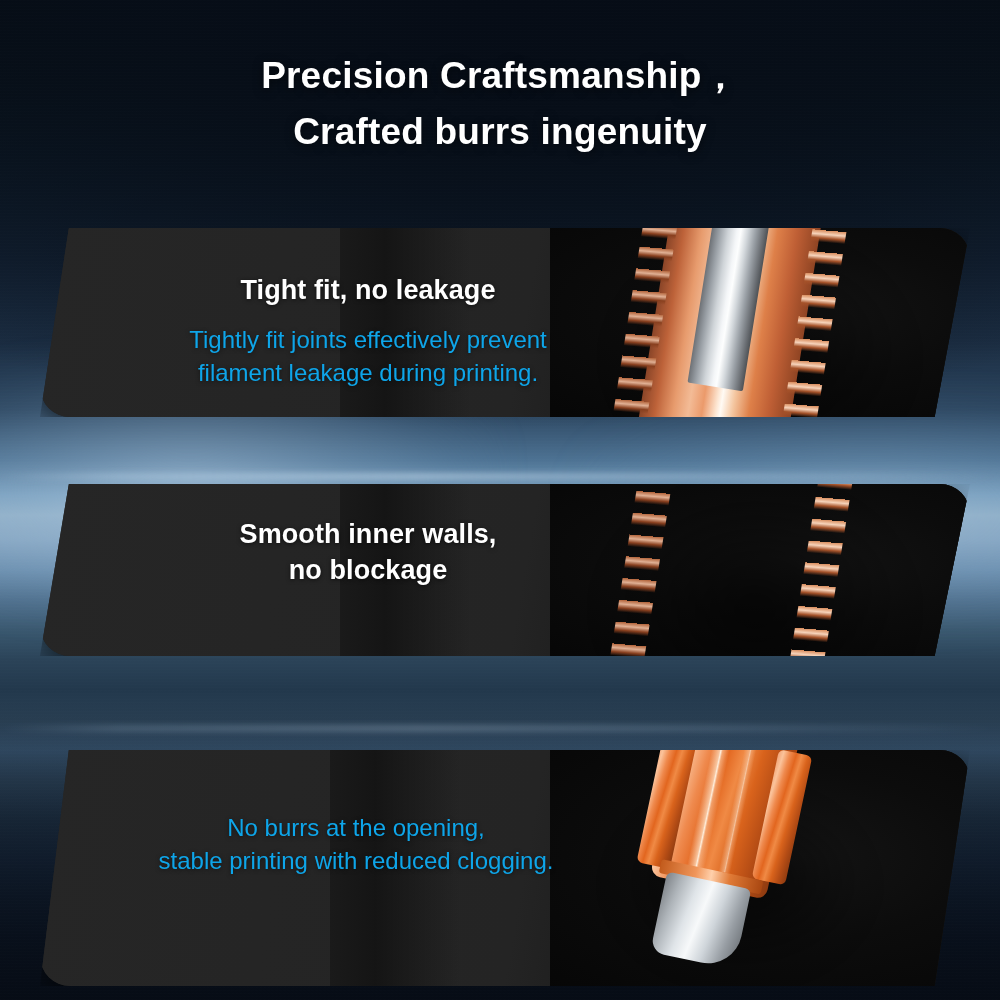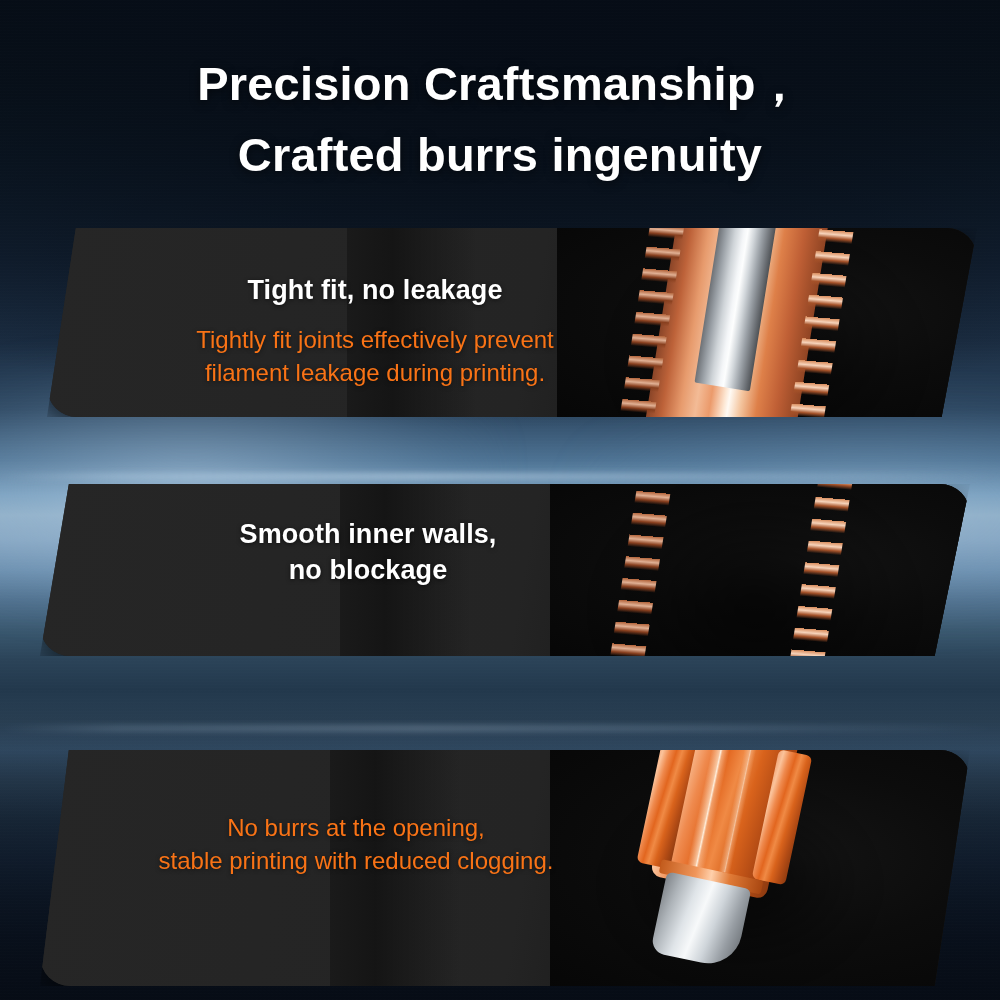--- a/index.html
+++ b/index.html
@@ -114,40 +114,40 @@
     pointer-events: none;
   }
 
   
   .heading {
     position: absolute;
     left: 0; right: 0;
     top: 48px;
     text-align: center;
     color: #ffffff;
-    font-size: 47px;
+    font-size: 37px;
     font-weight: bold;
     line-height: 1.52;
     letter-spacing: .2px;
     text-shadow: 0 2px 10px rgba(0,0,0,.55);
     z-index: 6;
   }
   .heading .hl { display: block; white-space: pre; }
 
   
   .card {
     position: absolute;
     z-index: 4;
     overflow: hidden;
     background: #232323;
     box-shadow: 0 10px 26px rgba(0,0,0,.55);
   }
   
   .card.c1 {
-    left: 47px; top: 228px;
+    left: 40px; top: 228px;
     width: 930px; height: 189px;
     border-radius: 30px;
     clip-path: polygon(
       3.1% 0%, 100% 0%, 96.2% 100%, 0% 100%
     );
   }
   .card.c2 {
     left: 40px; top: 484px;
     width: 930px; height: 172px;
     border-radius: 30px;
@@ -193,21 +193,21 @@
     letter-spacing: .1px;
     white-space: pre-line;
     text-shadow: 0 1px 4px rgba(0,0,0,.6);
   }
   .card-desc {
     margin-top: 16px;
     font-size: 24px;
     font-weight: normal;
     line-height: 1.36;
     white-space: pre-line;
-    color: #f97316;
+    color: #0ea5e9;
     text-shadow: 0 1px 4px rgba(0,0,0,.5);
   }
   .c1 .card-text { top: 44px; left: 28px; }
   .c2 .card-text { top: 32px; left: 28px; }
   .c3 .card-text { top: 30px; left: 16px; }
   .c3 .card-desc { margin-top: 32px; }
 
   
   .photo {
     position: absolute;

